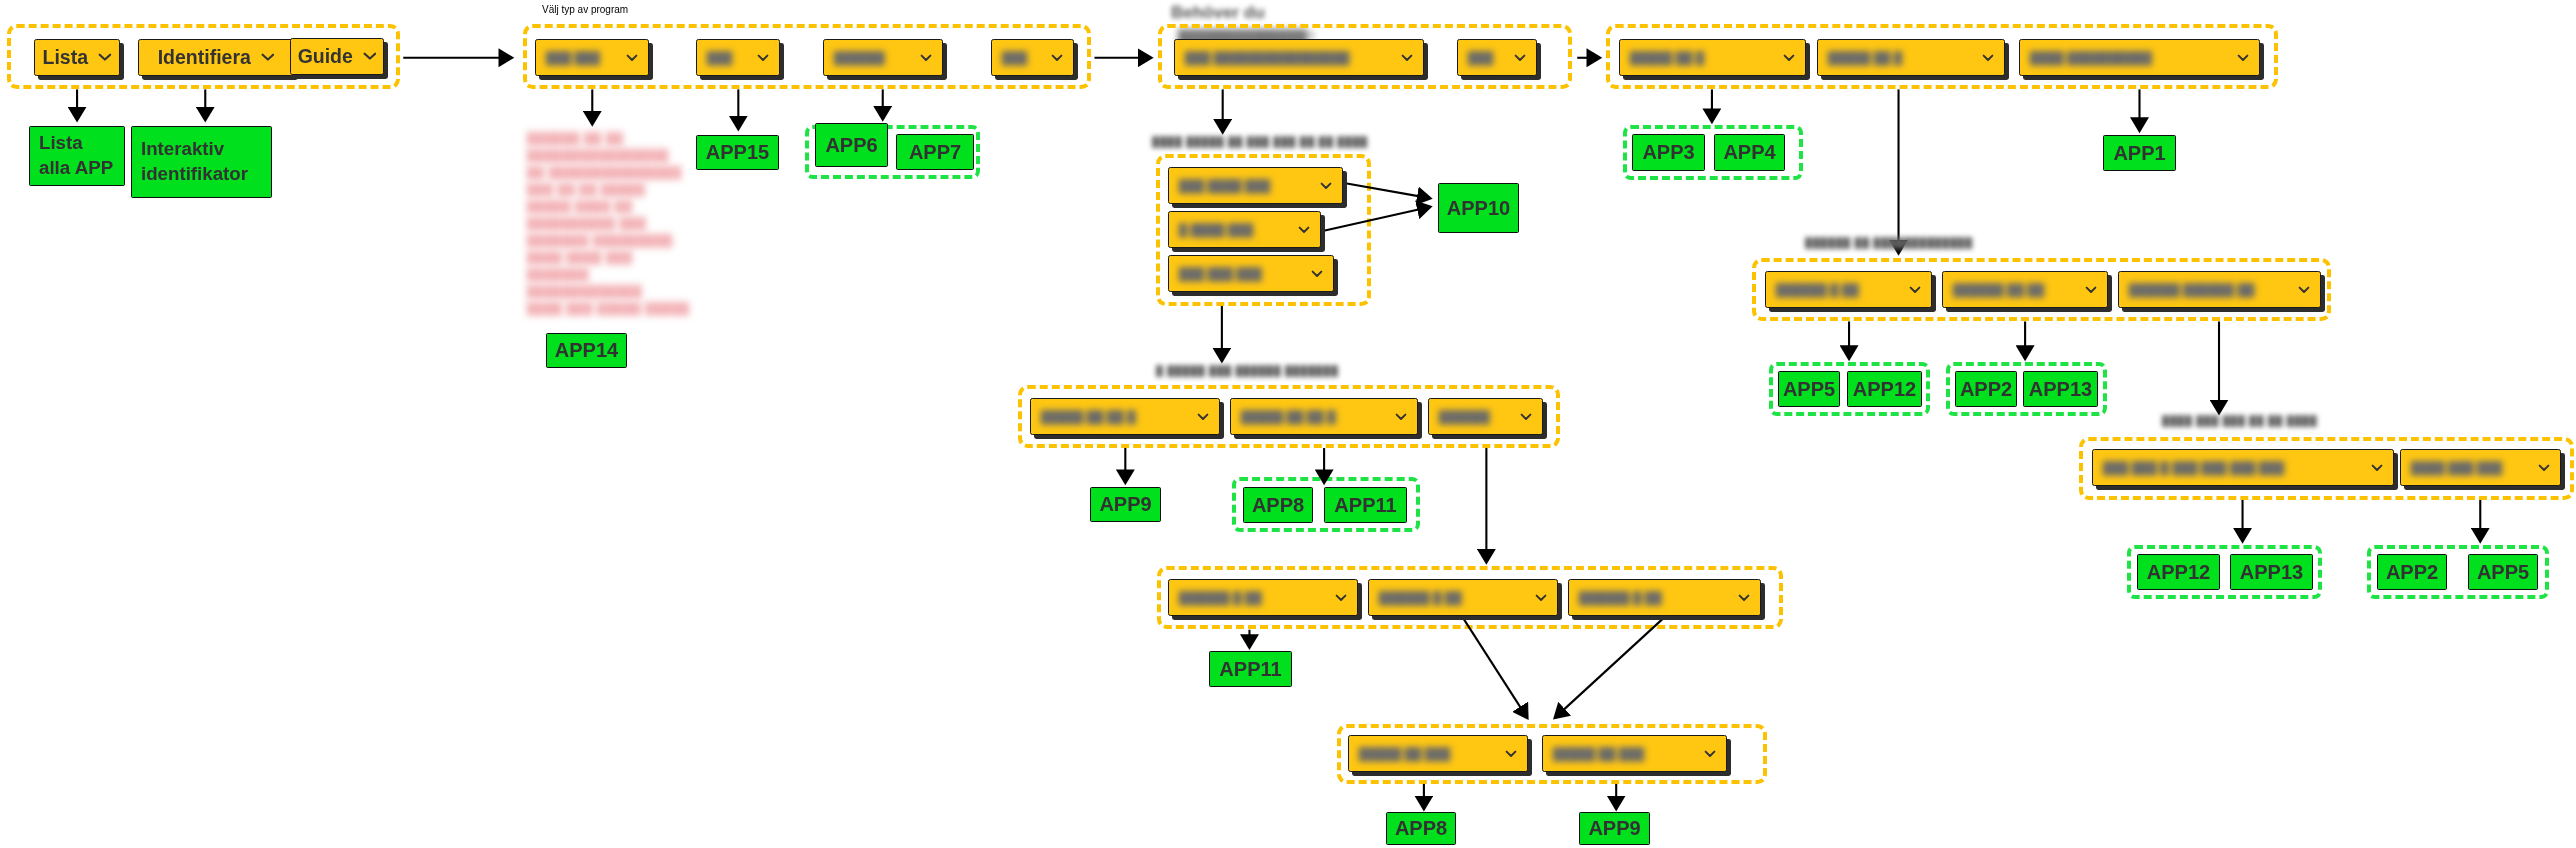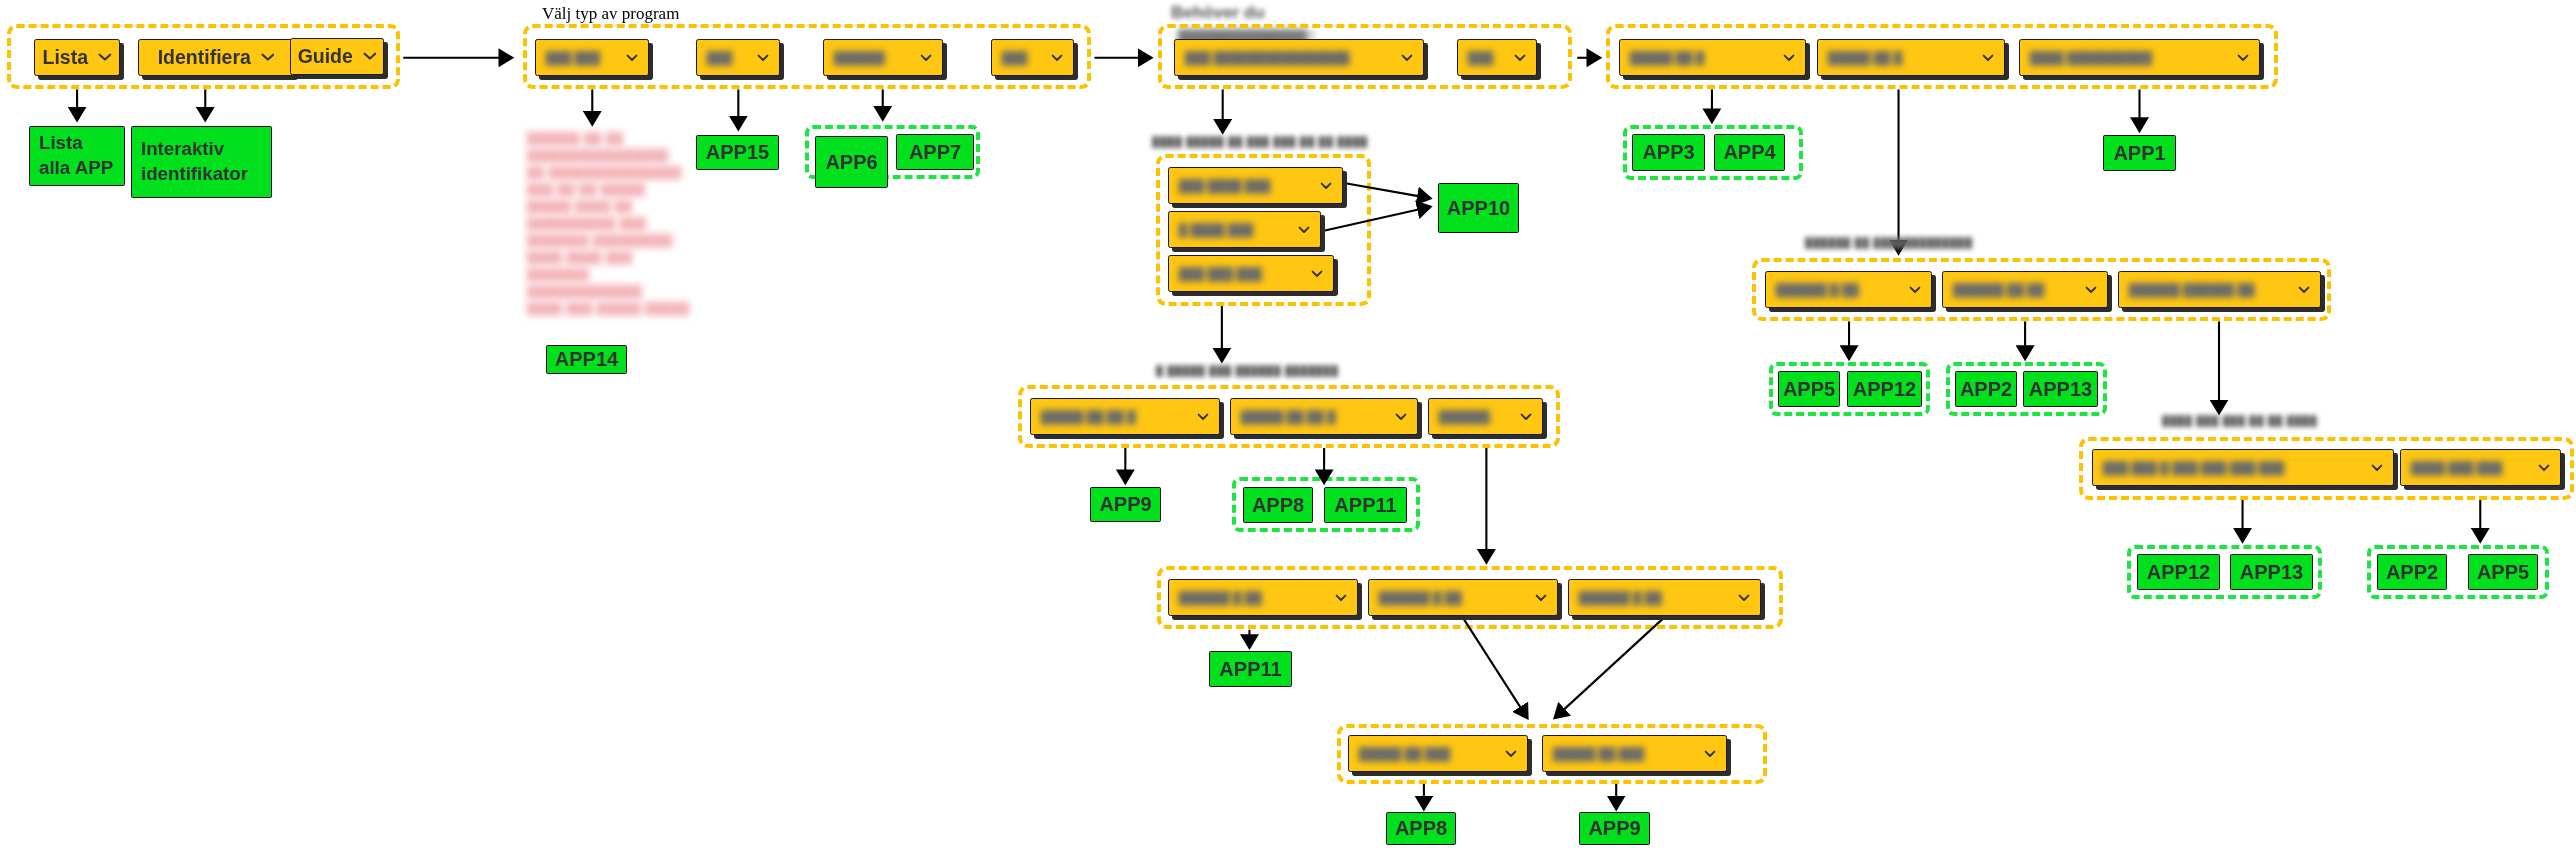--- a/index.html
+++ b/index.html
@@ -38,21 +38,21 @@
     position:absolute;background:#00e01c;border:1.6px solid #0d0d0d;border-radius:1.6px;
     display:flex;align-items:center;justify-content:center;
     font-weight:bold;font-size:20px;color:#323232;
     box-sizing:border-box;z-index:3;white-space:nowrap;
   }
   .app.big{
     flex-direction:column;align-items:flex-start;justify-content:center;
     padding-left:9px;font-size:18.7px;line-height:1.32;
   }
   .small-label{
-    position:absolute;font-size:17px;color:#000;z-index:2;white-space:nowrap;font-family:Liberation Serif, serif;
+    position:absolute;font-size:10px;color:#000;z-index:2;white-space:nowrap;
   }
   .big-title{
     position:absolute;font-size:17px;font-weight:bold;color:#555;
     filter:blur(2.4px);z-index:0;white-space:nowrap;
   }
   .sub-title{
     position:absolute;font-size:13px;font-weight:bold;color:#777;
     filter:blur(3.2px);z-index:0;white-space:nowrap;
   }
   .qtext{
@@ -181,24 +181,24 @@
   <div class="redline">██ ███████████████</div>
   <div class="redline">███ ██ ██ █████</div>
   <div class="redline">█████ ████ ██</div>
   <div class="redline">██████████ ███</div>
   <div class="redline">███████ █████████</div>
   <div class="redline">████ ████ ███</div>
   <div class="redline">███████</div>
   <div class="redline">█████████████</div>
   <div class="redline">████ ███ █████ █████</div>
 </div>
-<div class="app" style="left:546px;top:345px;width:81px;height:29px">APP14</div>
+<div class="app" style="left:546px;top:333px;width:81px;height:35px">APP14</div>
 <div class="app" style="left:696px;top:135px;width:83px;height:35px">APP15</div>
 <div class="gdash" style="left:805px;top:125px;width:175px;height:54px"></div>
-<div class="app" style="left:815px;top:136px;width:73px;height:52px">APP6</div>
+<div class="app" style="left:815px;top:123px;width:73px;height:44px">APP6</div>
 <div class="app" style="left:896px;top:134px;width:78px;height:36px">APP7</div>
 
 <div class="big-title" style="left:1171px;top:3.2px">Behöver du</div>
 <div class="sub-title" style="left:1178px;top:29px">██████████████?</div>
 <div class="grp" style="left:1158px;top:24px;width:414px;height:65px"></div>
 <div class="dd" style="left:1174px;top:39px;width:250px">
   <span class="lbl blur">███ ████████████████</span>
   <span class="chev">
       <svg width="12" height="8" viewBox="0 0 15 10">
         <polyline points="2,2 7.5,7.5 13,2" fill="none" stroke="#333" stroke-width="2.4" stroke-linecap="round" stroke-linejoin="round"></polyline>

